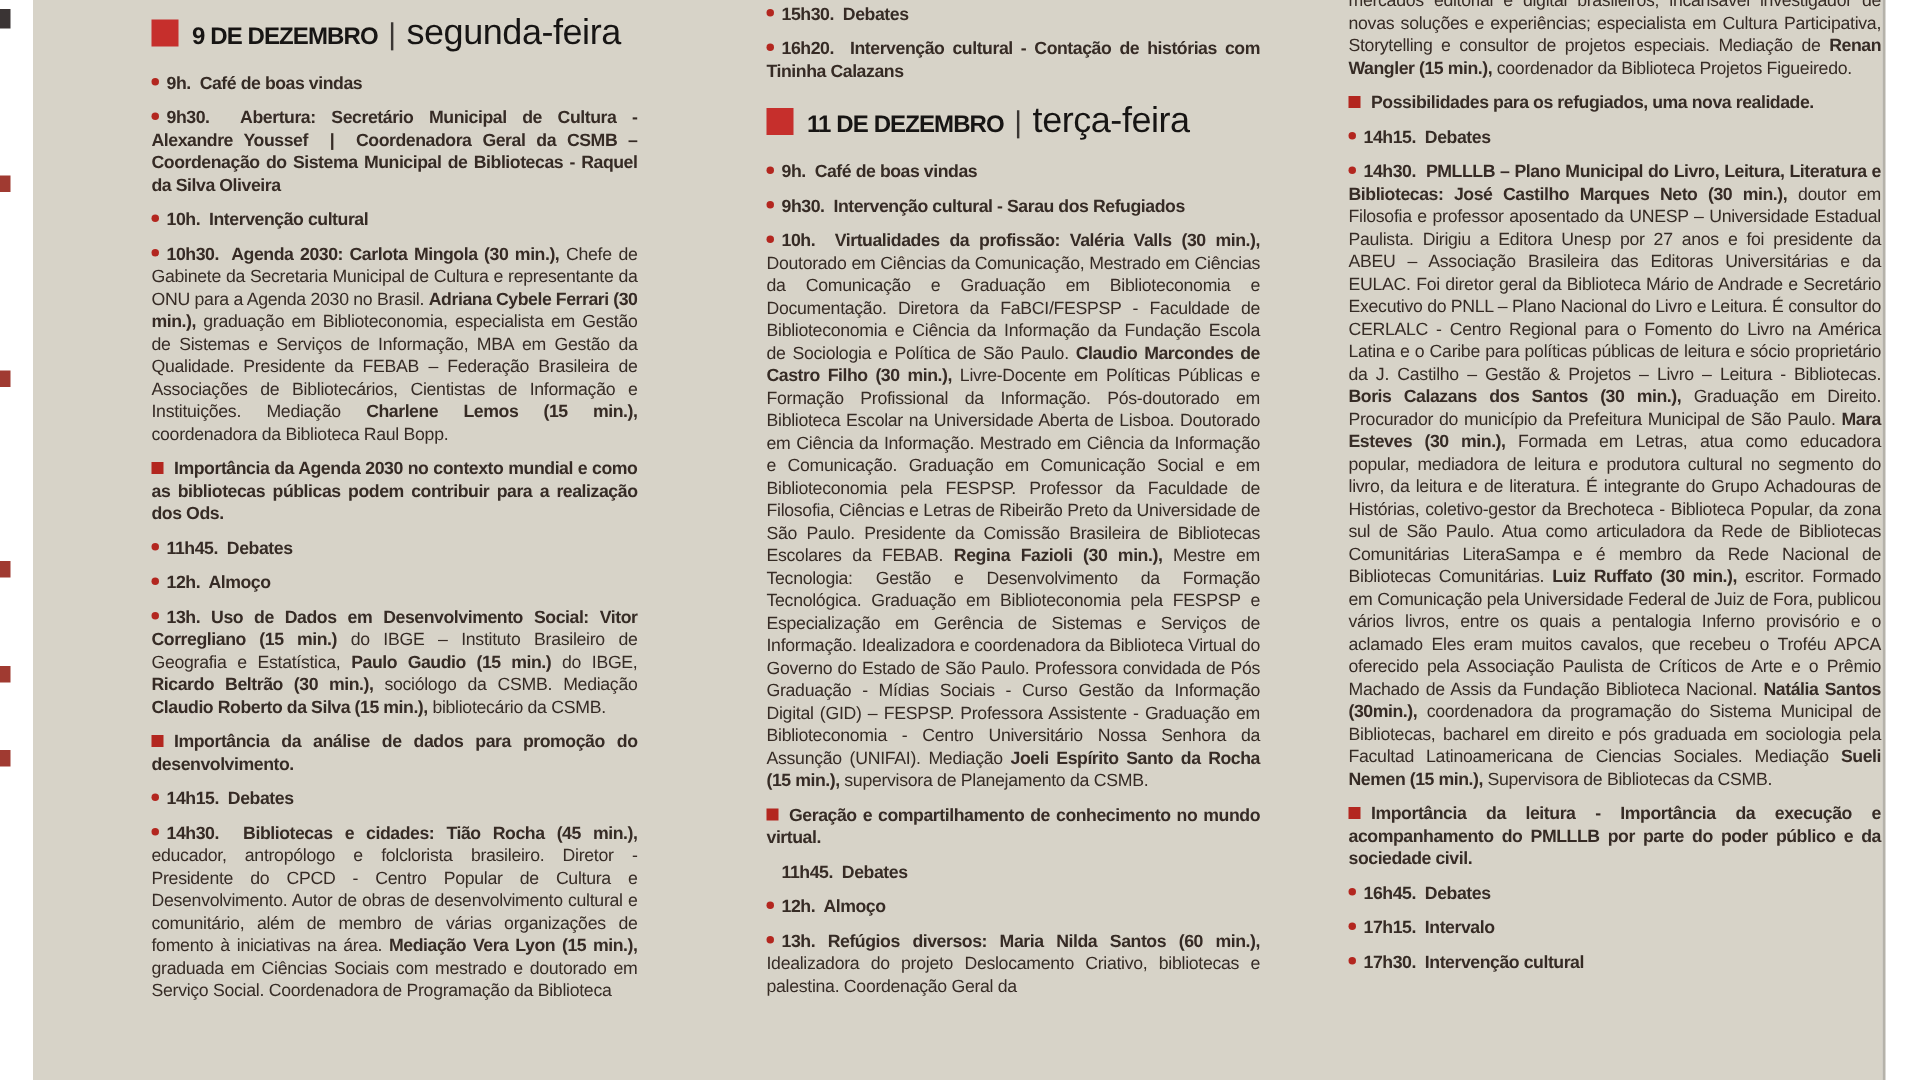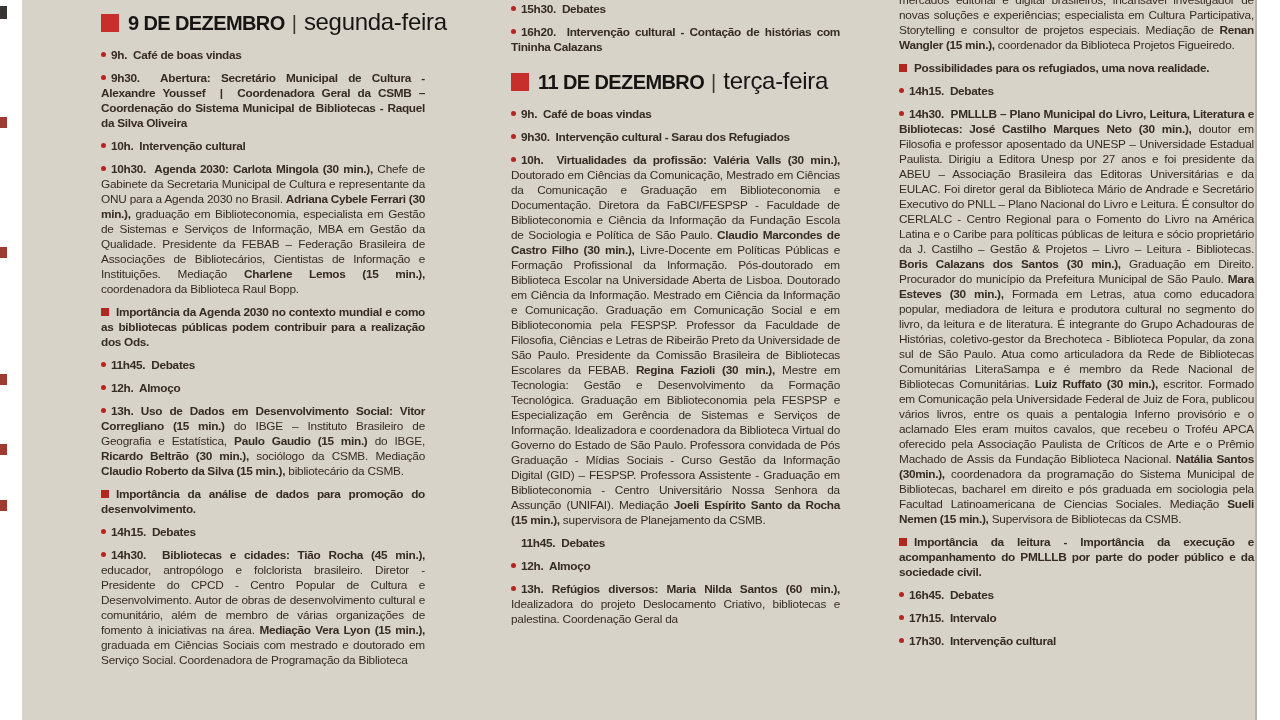--- a/index.html
+++ b/index.html
@@ -36,21 +36,21 @@
   .note{font-weight:700;}
   .dateheading{
     margin:12px 0 12px 0;white-space:nowrap;text-align:left;
   }
   .dateheading:first-child{margin-top:0;}
   .dsq{
     display:inline-block;width:18px;height:18px;
     background:var(--accent,#c62f2c);margin:0 9px 0 0;vertical-align:-2px;
   }
   .dtext{
-    font-weight:700;font-size:20px;letter-spacing:-0.6px;
+    font-weight:700;font-size:16px;letter-spacing:-0.6px;
     color:var(--head,#171514);
   }
   .dsep{
     font-weight:400;font-size:20px;color:#3a3633;margin:0 7px;
   }
   .dday{
     font-weight:400;font-size:24px;letter-spacing:-0.3px;
     color:var(--head,#171514);
   }
   #left-margin{
@@ -77,20 +77,21 @@
         <p class="blk item"><span class="dot"></span><b>14h15.&nbsp; Debates</b></p>
         <p class="blk item"><span class="dot"></span><b>14h30.&nbsp; Bibliotecas e cidades: Tião Rocha (45 min.),</b><span> educador, antropólogo e folclorista brasileiro. Diretor - Presidente do CPCD - Centro Popular de Cultura e Desenvolvimento. Autor de obras de desenvolvimento cultural e comunitário, além de membro de várias organizações de fomento à iniciativas na área. </span><b>Mediação Vera Lyon (15 min.),</b><span> graduada em Ciências Sociais com mestrado e doutorado em Serviço Social. Coordenadora de Programação da Biblioteca</span></p>
       </div>
     <div class="col" style="left: 489px; top: 2px; width: 329px;">
         <p class="blk item"><span class="dot"></span><b>15h30.&nbsp; Debates</b></p>
         <p class="blk item"><span class="dot"></span><b>16h20.&nbsp; Intervenção cultural - Contação de histórias com Tininha Calazans</b></p>
         <div class="dateheading"><span class="dsq"></span><strong class="dtext">11 DE DEZEMBRO</strong><span class="dsep">|</span><span class="dday">terça-feira</span></div>
         <p class="blk item"><span class="dot"></span><b>9h.&nbsp; Café de boas vindas</b></p>
         <p class="blk item"><span class="dot"></span><b>9h30.&nbsp; Intervenção cultural - Sarau dos Refugiados</b></p>
         <p class="blk item"><span class="dot"></span><b>10h.&nbsp; Virtualidades da profissão: Valéria Valls (30 min.),</b><span> Doutorado em Ciências da Comunicação, Mestrado em Ciências da Comunicação e Graduação em Biblioteconomia e Documentação. Diretora da FaBCI/FESPSP - Faculdade de Biblioteconomia e Ciência da Informação da Fundação Escola de Sociologia e Política de São Paulo. </span><b>Claudio Marcondes de Castro Filho (30 min.),</b><span> Livre-Docente em Políticas Públicas e Formação Profissional da Informação. Pós-doutorado em Biblioteca Escolar na Universidade Aberta de Lisboa. Doutorado em Ciência da Informação. Mestrado em Ciência da Informação e Comunicação. Graduação em Comunicação Social e em Biblioteconomia pela FESPSP. Professor da Faculdade de Filosofia, Ciências e Letras de Ribeirão Preto da Universidade de São Paulo. Presidente da Comissão Brasileira de Bibliotecas Escolares da FEBAB. </span><b>Regina Fazioli (30 min.),</b><span> Mestre em Tecnologia: Gestão e Desenvolvimento da Formação Tecnológica. Graduação em Biblioteconomia pela FESPSP e Especialização em Gerência de Sistemas e Serviços de Informação. Idealizadora e coordenadora da Biblioteca Virtual do Governo do Estado de São Paulo. Professora convidada de Pós Graduação - Mídias Sociais - Curso Gestão da Informação Digital (GID) – FESPSP. Professora Assistente - Graduação em Biblioteconomia - Centro Universitário Nossa Senhora da Assunção (UNIFAI). Mediação </span><b>Joeli Espírito Santo da Rocha (15 min.),</b><span> supervisora de Planejamento da CSMB.</span></p>
+        <p class="blk note"><span class="nsq"></span><b>Geração e compartilhamento de conhecimento no mundo virtual.</b></p>
         <p class="blk item"><span class="dot ghost"></span><b>11h45.&nbsp; Debates</b></p>
         <p class="blk item"><span class="dot"></span><b>12h.&nbsp; Almoço</b></p>
         <p class="blk item"><span class="dot"></span><b>13h. Refúgios diversos: Maria Nilda Santos (60 min.),</b><span> Idealizadora do projeto Deslocamento Criativo, bibliotecas e palestina. Coordenação Geral da</span></p>
       </div>
     <div class="col" style="left: 877px; top: -7px; width: 355px;">
         <p class="blk item"><span>mercados editorial e digital brasileiros; incansável investigador de novas soluções e experiências; especialista em Cultura Participativa, Storytelling e consultor de projetos especiais. Mediação de </span><b>Renan Wangler (15 min.),</b><span> coordenador da Biblioteca Projetos Figueiredo.</span></p>
         <p class="blk note"><span class="nsq"></span><b>Possibilidades para os refugiados, uma nova realidade.</b></p>
         <p class="blk item"><span class="dot"></span><b>14h15.&nbsp; Debates</b></p>
         <p class="blk item"><span class="dot"></span><b>14h30.&nbsp; PMLLLB – Plano Municipal do Livro, Leitura, Literatura e Bibliotecas: José Castilho Marques Neto (30 min.),</b><span> doutor em Filosofia e professor aposentado da UNESP – Universidade Estadual Paulista. Dirigiu a Editora Unesp por 27 anos e foi presidente da ABEU – Associação Brasileira das Editoras Universitárias e da EULAC. Foi diretor geral da Biblioteca Mário de Andrade e Secretário Executivo do PNLL – Plano Nacional do Livro e Leitura. É consultor do CERLALC - Centro Regional para o Fomento do Livro na América Latina e o Caribe para políticas públicas de leitura e sócio proprietário da J. Castilho – Gestão &amp; Projetos – Livro – Leitura - Bibliotecas. </span><b>Boris Calazans dos Santos (30 min.),</b><span> Graduação em Direito. Procurador do município da Prefeitura Municipal de São Paulo. </span><b>Mara Esteves (30 min.),</b><span> Formada em Letras, atua como educadora popular, mediadora de leitura e produtora cultural no segmento do livro, da leitura e de literatura. É integrante do Grupo Achadouras de Histórias, coletivo-gestor da Brechoteca - Biblioteca Popular, da zona sul de São Paulo. Atua como articuladora da Rede de Bibliotecas Comunitárias LiteraSampa e é membro da Rede Nacional de Bibliotecas Comunitárias. </span><b>Luiz Ruffato (30 min.),</b><span> escritor. Formado em Comunicação pela Universidade Federal de Juiz de Fora, publicou vários livros, entre os quais a pentalogia Inferno provisório e o aclamado Eles eram muitos cavalos, que recebeu o Troféu APCA oferecido pela Associação Paulista de Críticos de Arte e o Prêmio Machado de Assis da Fundação Biblioteca Nacional. </span><b>Natália Santos (30min.),</b><span> coordenadora da programação do Sistema Municipal de Bibliotecas, bacharel em direito e pós graduada em sociologia pela Facultad Latinoamericana de Ciencias Sociales. Mediação </span><b>Sueli Nemen (15 min.),</b><span> Supervisora de Bibliotecas da CSMB.</span></p>
         <p class="blk note"><span class="nsq"></span><b>Importância da leitura - Importância da execução e acompanhamento do PMLLLB por parte do poder público e da sociedade civil.</b></p>

